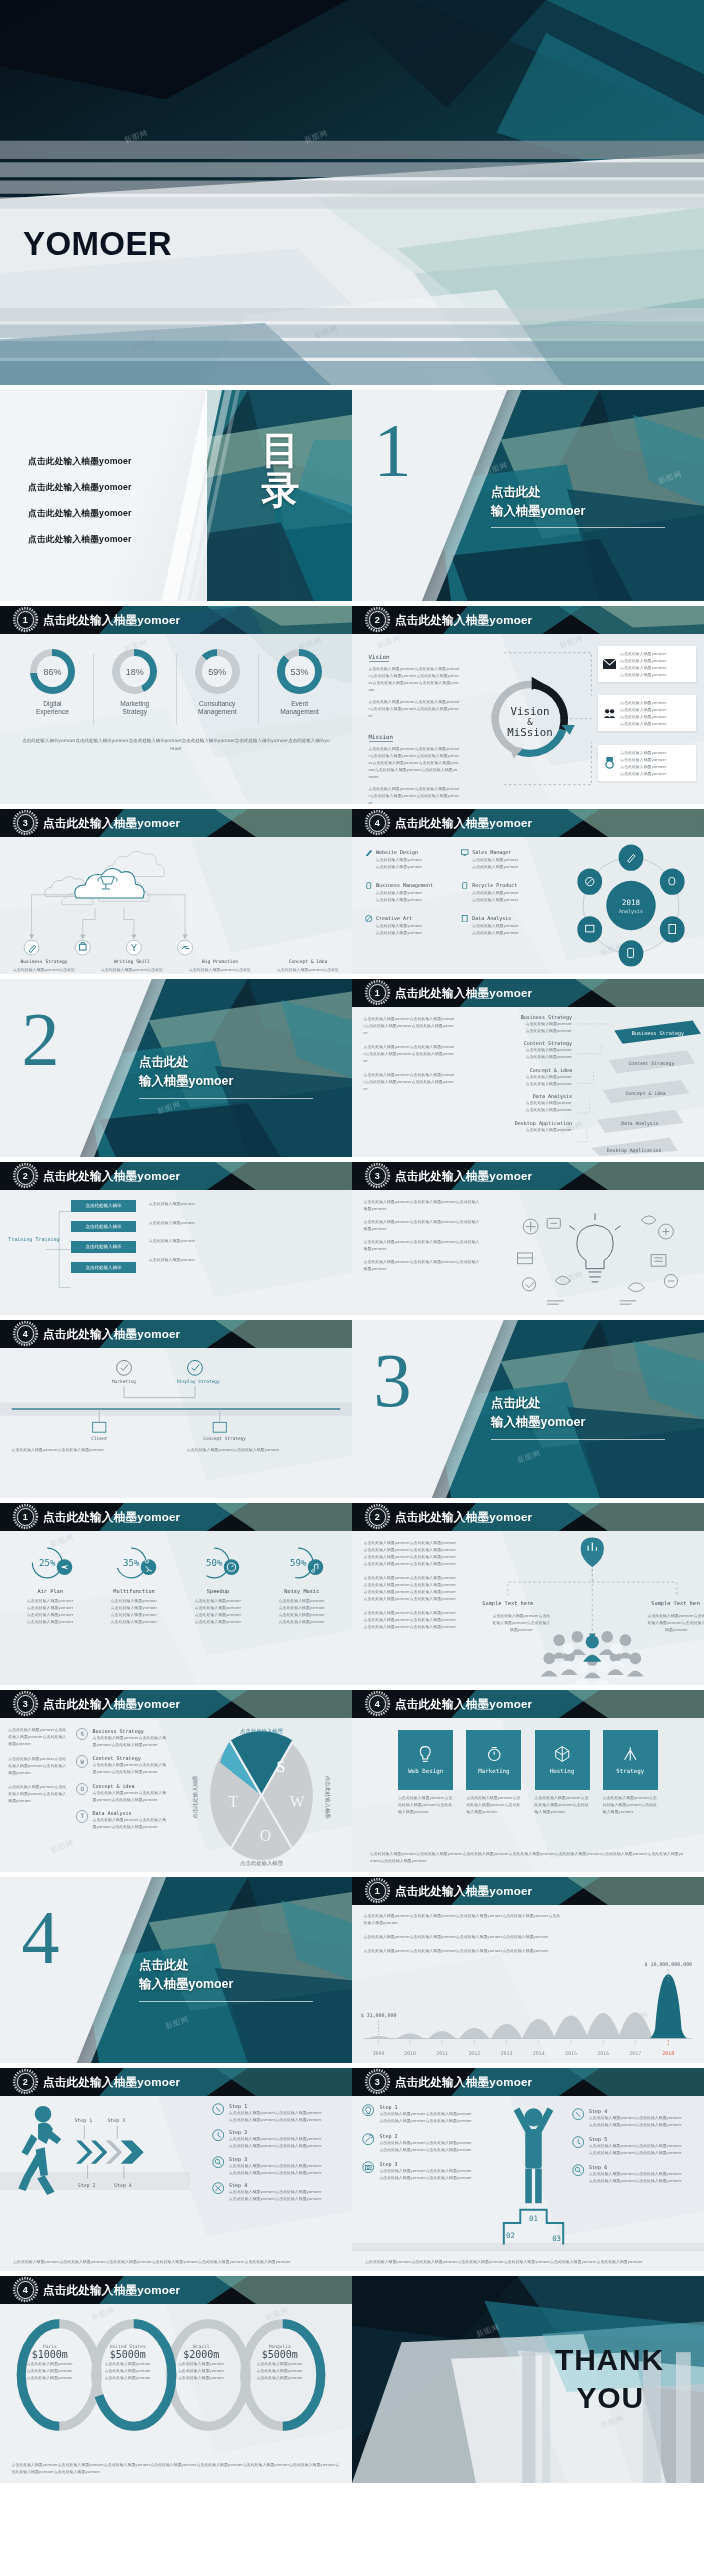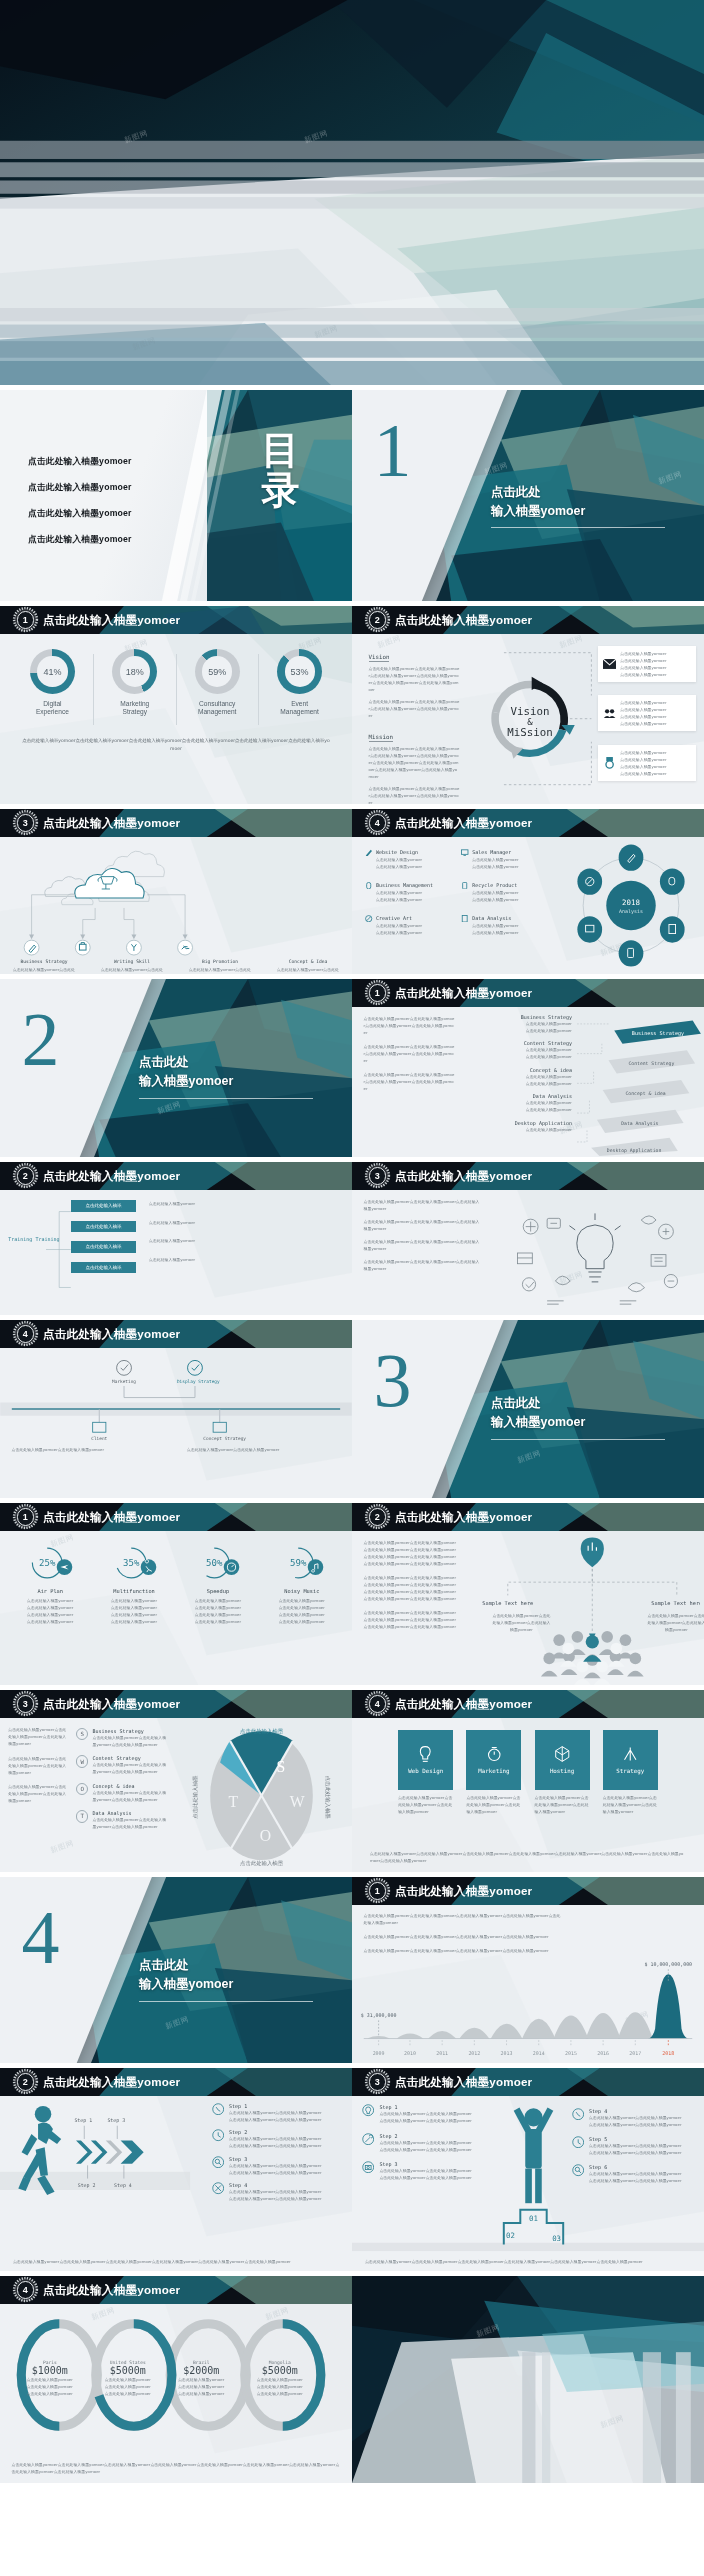--- a/index.html
+++ b/index.html
@@ -181,20 +181,21 @@
       <rect x="0" y="196" width="426" height="18" fill="#9aa6ae" opacity=".72"></rect>
       <rect x="0" y="218" width="426" height="16" fill="#b4bcc4" opacity=".62"></rect>
       <rect x="0" y="238" width="426" height="14" fill="#ccd2d8" opacity=".55"></rect>
       <rect x="0" y="372" width="426" height="16" fill="#c9d0d6" opacity=".6"></rect>
       <rect x="0" y="392" width="426" height="16" fill="#9fb3bd" opacity=".55"></rect>
       <rect x="0" y="412" width="426" height="20" fill="#6d90a3" opacity=".55"></rect>
       <rect x="0" y="436" width="426" height="29" fill="#4e7d93" opacity=".55"></rect>
     </svg>
   </div>
   <div class="cover-title">
+    <div>YOMOER</div>
   </div>
   <div class="wm" style="left:124px; top:132px;">新图网</div>
   <div class="wm" style="left:304px; top:132px;">新图网</div>
   <div class="wm dark" style="left:132px; top:339px;">新图网</div>
   <div class="wm dark" style="left:314px; top:327px;">新图网</div>
 </div>
 
 <div class="gap"></div>
 
 <div class="row">
@@ -288,21 +289,21 @@
           <polygon points="300,0 426,0 426,60 340,40" fill="#b9d0cf" opacity=".45"></polygon>
           <polygon points="0,120 200,90 260,206 0,206" fill="#e3e9ec" opacity=".7"></polygon>
           <polygon points="260,120 426,100 426,206 300,206" fill="#d4e0e0" opacity=".5"></polygon>
         </svg>
       </div>
       <div class="inner">
         <div style="display:flex; padding:15px 11.6px 0 11.6px; align-items:flex-start;">
 
           <div class="kpi">
             <div class="donut" style="margin:0 auto;background:conic-gradient(#2b7f92 0 74%, #c7ccd1 74% 100%);">
-              <div class="hole">41%</div>
+              <div class="hole">86%</div>
             </div>
             <div class="cap">
               <div>Digital</div>
               <div>Experience</div>
             </div>
           </div>
           <div class="kdiv" style="height:71px;margin-top:5px"></div>
 
           <div class="kpi">
             <div class="donut" style="margin:0 auto;background:conic-gradient(#2b7f92 0 43%, #c7ccd1 43% 100%);">
@@ -1713,21 +1714,21 @@
           <ellipse cx="152" cy="70" rx="46" ry="62" fill="none" stroke="#c5cacd" stroke-width="11"></ellipse>
           <ellipse cx="242" cy="70" rx="46" ry="62" fill="none" stroke="#c5cacd" stroke-width="11"></ellipse>
           <ellipse cx="332" cy="70" rx="46" ry="62" fill="none" stroke="#c5cacd" stroke-width="11"></ellipse>
           <path d="M62,8 a46,62 0 0,0 0,124" fill="none" stroke="#2b7f92" stroke-width="11"></path>
           <path d="M152,8 a46,62 0 0,1 0,124 a46,62 0 0,1 0,-124" fill="none" stroke="#2b7f92" stroke-width="11" stroke-dasharray="230 400"></path>
           <path d="M242,8 a46,62 0 0,0 0,124" fill="none" stroke="#2b7f92" stroke-width="11" opacity="0"></path>
           <path d="M332,8 a46,62 0 0,1 0,124" fill="none" stroke="#2b7f92" stroke-width="11"></path>
           <path d="M242,132 a46,62 0 0,1 0,-124" fill="none" stroke="#2b7f92" stroke-width="11" opacity="0"></path>
         </svg>
 
-        <div style="position:absolute;left:8.3px;top:56px;width:336px;display:flex">
+        <div style="position:absolute;left:8.3px;top:40px;width:336px;display:flex">
           <div style="width:83px;text-align:center">
             <div class="lbl" style="font-size:4.6px;color:#6d777e">Paris</div>
             <div style="font-size:10px;color:#3e4a52;font-family:'DejaVu Sans Mono',monospace">$1000m</div>
             <div class="cn">点击此处输入柚墨yomoer</div>
             <div class="cn">点击此处输入柚墨yomoer</div>
             <div class="cn">点击此处输入柚墨yomoer</div>
           </div>
           <div style="width:73px;text-align:center">
             <div class="lbl" style="font-size:4.6px;color:#6d777e">United States</div>
             <div style="font-size:10px;color:#3e4a52;font-family:'DejaVu Sans Mono',monospace">$5000m</div>
@@ -1768,19 +1769,23 @@
         <polygon points="60,80 280,70 340,250 0,250" fill="#cfd8dd" opacity=".85"></polygon>
         <polygon points="200,90 426,110 426,250 260,250" fill="#dde4e8" opacity=".8"></polygon>
         <polygon points="120,100 340,92 380,250 150,250" fill="#eef1f3" opacity=".85"></polygon>
         <polygon points="230,70 426,55 426,130 260,140" fill="#7fc6d0" opacity=".45"></polygon>
         <rect x="206" y="92" width="16" height="158" fill="#c4ccd2" opacity=".8"></rect>
         <rect x="230" y="92" width="10" height="158" fill="#d2d9de" opacity=".8"></rect>
         <rect x="352" y="92" width="22" height="158" fill="#cbd3d8" opacity=".7"></rect>
         <rect x="392" y="92" width="18" height="158" fill="#dae0e4" opacity=".7"></rect>
       </svg>
     </div>
+    <div class="thanks">
+      <div>THANK</div>
+      <div class="l2">YOU</div>
+    </div>
     <div class="wm" style="left:124px;top:50px;">新图网</div>
     <div class="wm dark" style="left:248px;top:141px;">新图网</div>
   </div>
 </div>
 
 </div>
 
 
 </body></html>

